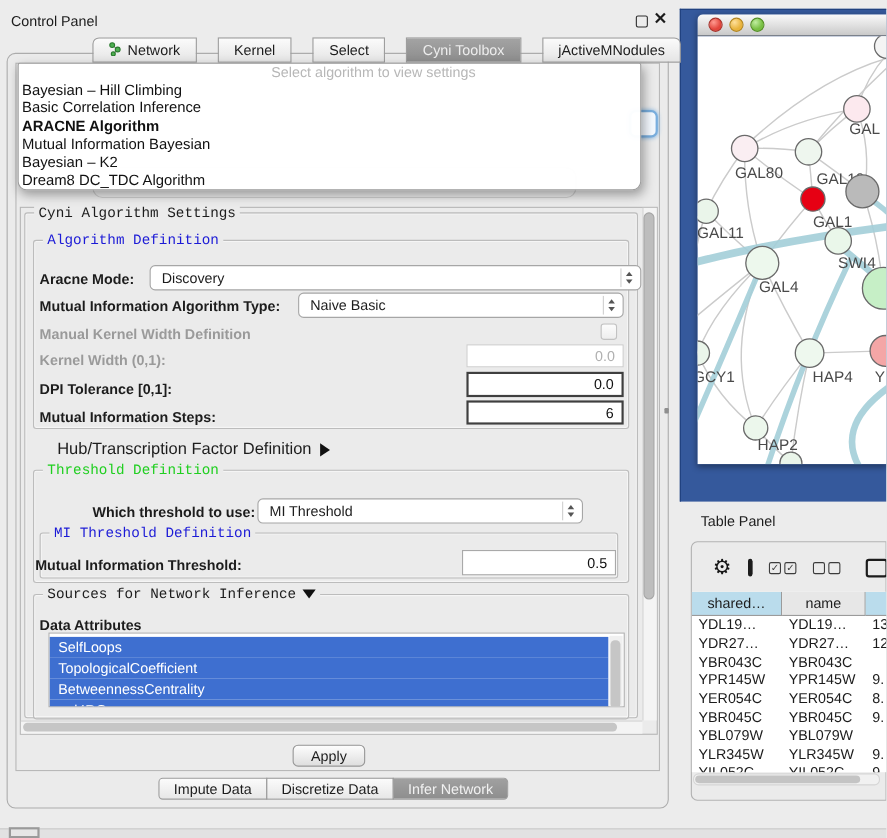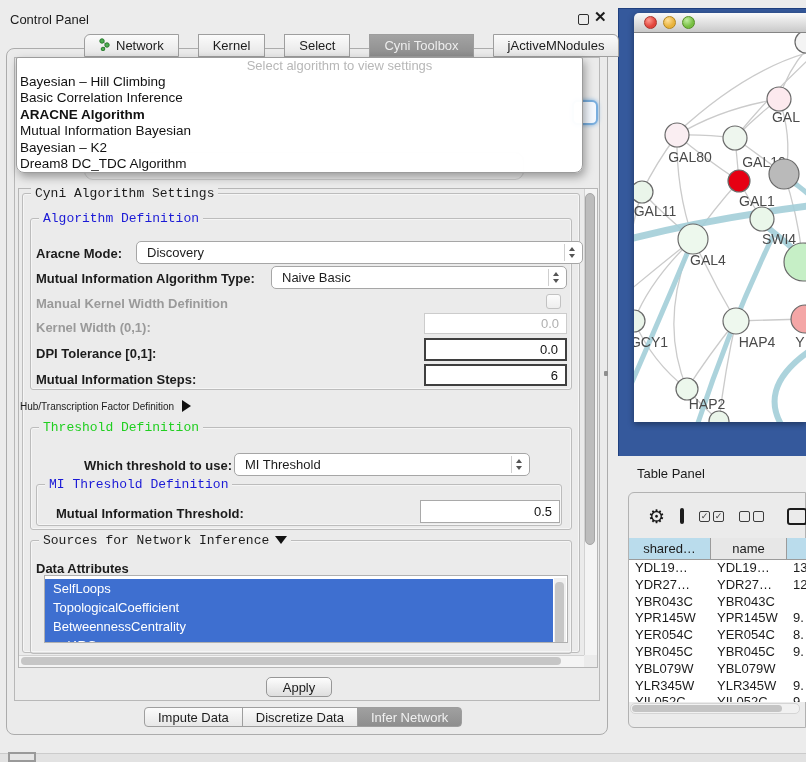--- a/index.html
+++ b/index.html
@@ -211,39 +211,39 @@
 
   <div class="lbl dis" style="left:36px; top:320px;">Kernel Width (0,1):</div>
   <div class="tfield dis" style="left:424px; top:313px; width:143px; height:21px;">0.0</div>
 
   <div class="lbl" style="left:36px; top:346px;">DPI Tolerance [0,1]:</div>
   <div class="tfield strong" style="left:424px; top:338px; width:143px; height:23px;">0.0</div>
 
   <div class="lbl" style="left:36px; top:372px;">Mutual Information Steps:</div>
   <div class="tfield strong" style="left:424px; top:364px; width:143px; height:22px;">6</div>
 
-  <div class="lbl plain" style="left:20px; top:400px; font-size:10px;">
+  <div class="lbl plain" style="left:52px; top:400px; font-size:15px;">
     <span>Hub/Transcription Factor Definition</span><span class="arrow-r"></span>
   </div>
 
   <div class="gbox" style="left:30px; top:427px; width:542px; height:103px;">
     <span class="gtitle t-green">Threshold Definition</span>
   </div>
   <div class="lbl" style="left:84px; top:458px;">Which threshold to use:</div>
   <div class="combo" style="left:234px; top:453px; width:296px;">
     <span>MI Threshold</span>
     <span class="spin">
         <span class="tri-u"></span>
         <span class="tri-d"></span>
       </span>
   </div>
   <div class="gbox" style="left:36px; top:484px; width:526px; height:42px;">
     <span class="gtitle t-blue">MI Threshold Definition</span>
   </div>
-  <div class="lbl" style="left:56px; top:506px;">Mutual Information Threshold:</div>
+  <div class="lbl" style="left:32px; top:506px;">Mutual Information Threshold:</div>
   <div class="tfield" style="left:420px; top:500px; width:140px; height:23px;">0.5</div>
 
   <div class="gbox" style="left:30px; top:540px; width:542px; height:114px;">
     <span class="gtitle"><span>Sources for Network Inference</span><span class="arrow-d"></span></span>
   </div>
   <div class="lbl" style="left:36px; top:561px;">Data Attributes</div>
   <div class="abs attr-list">
     <div class="attr-item">SelfLoops</div>
       <div class="attr-item">TopologicalCoefficient</div>
       <div class="attr-item">BetweennessCentrality</div>

